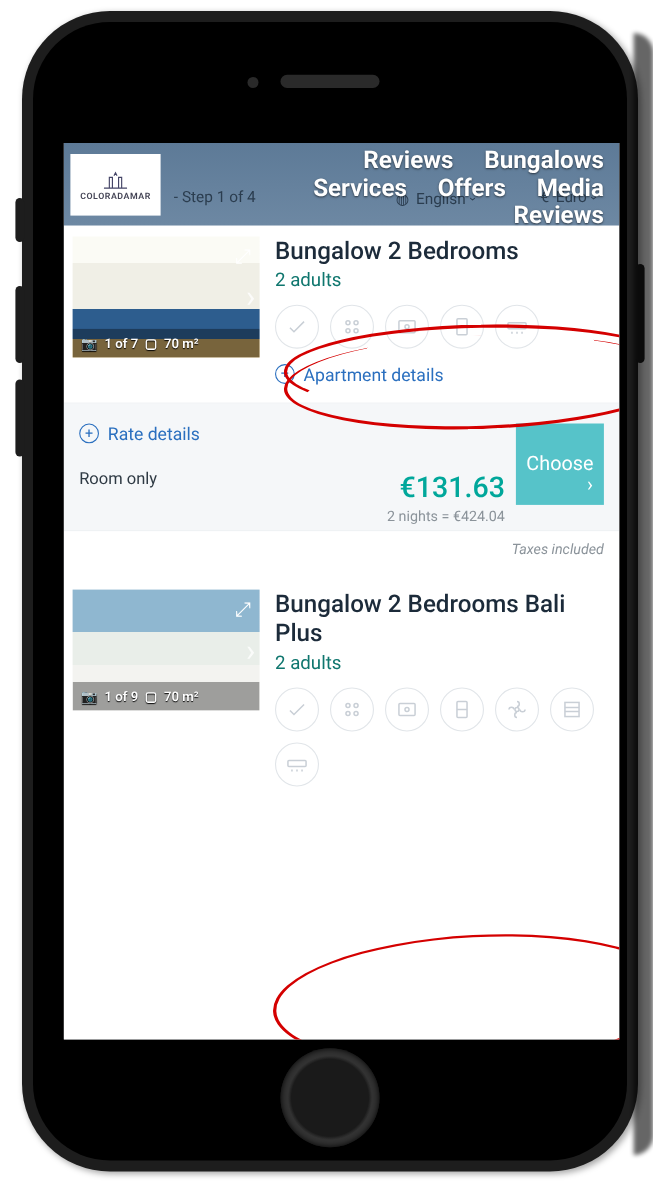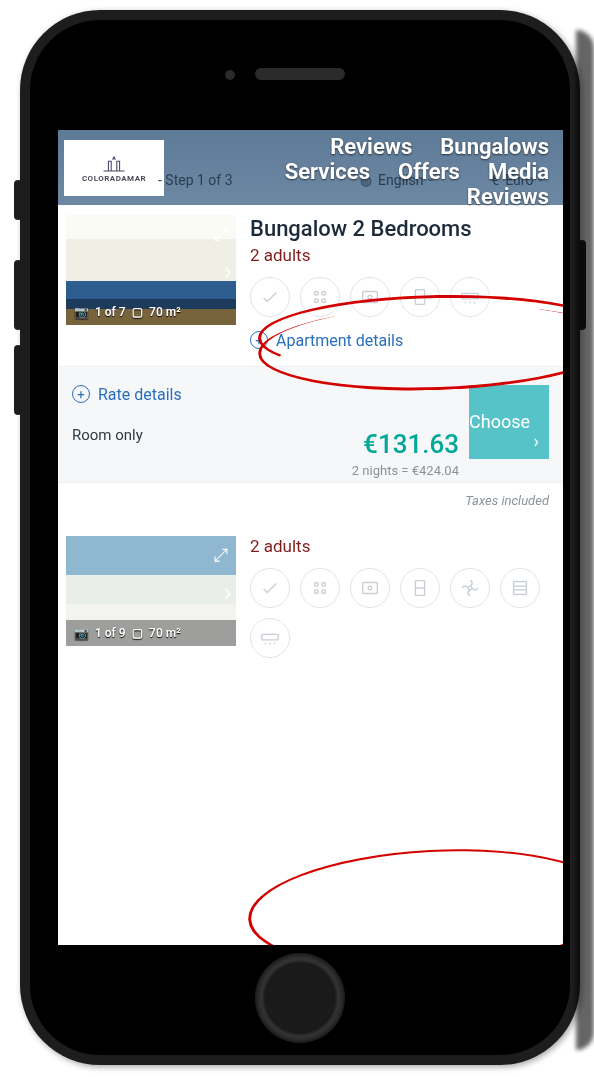--- a/index.html
+++ b/index.html
@@ -60,21 +60,21 @@
 
   
   .topbar{
     position:relative;
     height:75px;
     background:linear-gradient(#5d7a97,#6d88a3);
     color:#fff;
   }
   .logo{
     position:absolute; left:6px; top:10px;
-    width:100px; height:56px; background:#fff;
+    width:82px; height:56px; background:#fff;
     display:flex;align-items:center;justify-content:center;
     font-size:8px;color:#445;letter-spacing:.5px;font-weight:600;
     flex-direction:column;
   }
   .logo svg{width:28px;height:20px;}
   .step-txt{
     position:absolute; left:100px; top:42px;
     color:#2b3d4f; font-size:14px;
   }
   .lang, .curr{
@@ -121,21 +121,21 @@
       linear-gradient(180deg,#fbfbf5 0 22%,#f0efe6 22% 60%,#2d5d8e 60% 85%,#b89a5c 85%);
   }
   .room-scene2{
     background:
       linear-gradient(180deg,#8fb7d0 0 35%,#e9eee9 35% 62%,#f3f3f0 62% 100%);
     position:relative;
   }
 
   .card-body{flex:1;min-width:0;}
   .title{font-size:22px;font-weight:500;color:#1c2b3a;line-height:1.25;margin-bottom:2px;}
-  .sub{font-size:17px;color:#7f1d1d;margin-bottom:12px;}
+  .sub{font-size:17px;color:#0f766e;margin-bottom:12px;}
   .amen-row{display:flex;flex-wrap:wrap;gap:10px;margin-bottom:14px;}
   .amen{
     width:40px;height:40px;border:1px solid #e1e5e9;border-radius:50%;
     display:flex;align-items:center;justify-content:center;color:#c9cfd6;
   }
   .amen svg{width:22px;height:22px;stroke:#c9cfd6;fill:none;stroke-width:1.5;}
   .desc{font-size:15px;color:#2f3a44;line-height:1.4;margin-bottom:10px;}
   .link{font-size:16px;color:#2a6fbf;display:flex;align-items:center;gap:8px;}
   .plus-circ{
     display:inline-flex;width:18px;height:18px;border:1.5px solid #2a6fbf;border-radius:50%;
@@ -147,21 +147,21 @@
   .rate-top{font-size:20px;color:#1c2b3a;margin-bottom:16px;}
   .rate-grid{display:flex;align-items:flex-start;}
   .rate-left{flex:1;}
   .nonref{font-size:15px;color:#2f3a44;margin-bottom:12px;}
   .room-only{font-size:15px;color:#2f3a44;margin-top:22px;}
   .rate-mid{text-align:right;padding-right:10px;margin-top:44px;}
   .price{font-size:26px;font-weight:500;color:#00a79b;}
   .nights{font-size:13px;color:#8b939a;margin-top:4px;}
   .choose{
     width:80px;height:74px;background:#56c3c9;color:#fff;
-    display:flex;flex-direction:column;justify-content:center;
+    display:flex;flex-direction:column;align-items:center;justify-content:center;
     font-size:18px;position:relative;
   }
   .choose .chv{position:absolute;right:10px;bottom:8px;font-size:18px;}
   .taxes{font-size:13px;color:#8b939a;font-style:italic;text-align:right;padding:10px 14px 18px;background:#fff;}
 
   
   .ellipse{
     position:absolute;border:3px solid #d40000;border-radius:50%;
     pointer-events:none;
   }
@@ -183,21 +183,21 @@
 
   <div class="screen">
 
     <div class="topbar">
       <div class="logo">
         <svg viewBox="0 0 40 28">
             <path d="M5 24h30M12 24V10h4v14M24 24V10h4v14M18 8l2-4 2 4" stroke="#446" stroke-width="1.5" fill="none"></path>
           </svg>
         <span>COLORADAMAR</span>
       </div>
-      <div class="step-txt">- Step 1 of 3</div>
+      <div class="step-txt">- Step 1 of 4</div>
       <div class="lang">
         <span>◍</span>
         <span>English</span>
         <span class="chev">›</span>
       </div>
       <div class="curr">
         <span>€</span>
         <span>Euro</span>
         <span class="chev">›</span>
       </div>
@@ -296,20 +296,21 @@
           <span class="expand">⤢</span>
           <span class="arrow">›</span>
           <div class="footer">
             <span>📷</span>
             <span>1 of 9</span>
             <span>▢</span>
             <span>70 m²</span>
           </div>
         </div>
         <div class="card-body">
+          <div class="title">Bungalow 2 Bedrooms Bali Plus</div>
           <div class="sub">2 adults</div>
           <div class="amen-row">
             <div class="amen">
                 <svg viewBox="0 0 24 24">
                   <path d="M5 13l4 4 10-10"></path>
                 </svg>
               </div>
             <div class="amen">
                 <svg viewBox="0 0 24 24">
                   <circle cx="8" cy="8" r="2"></circle>

